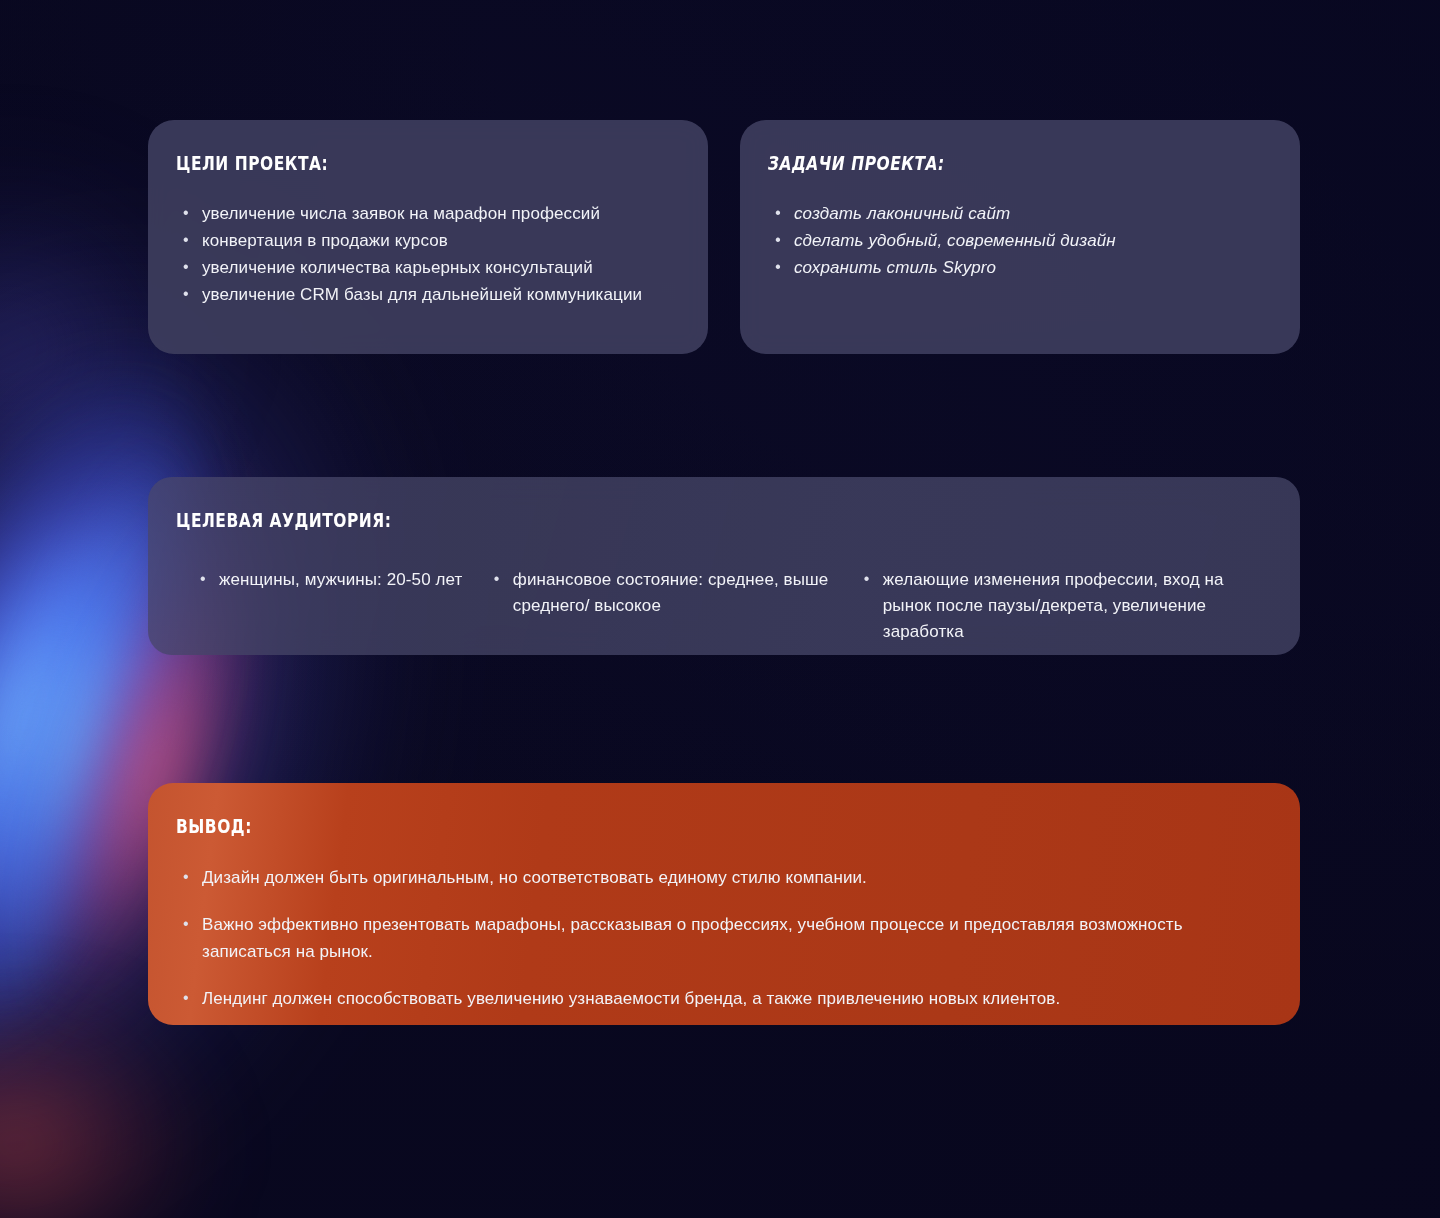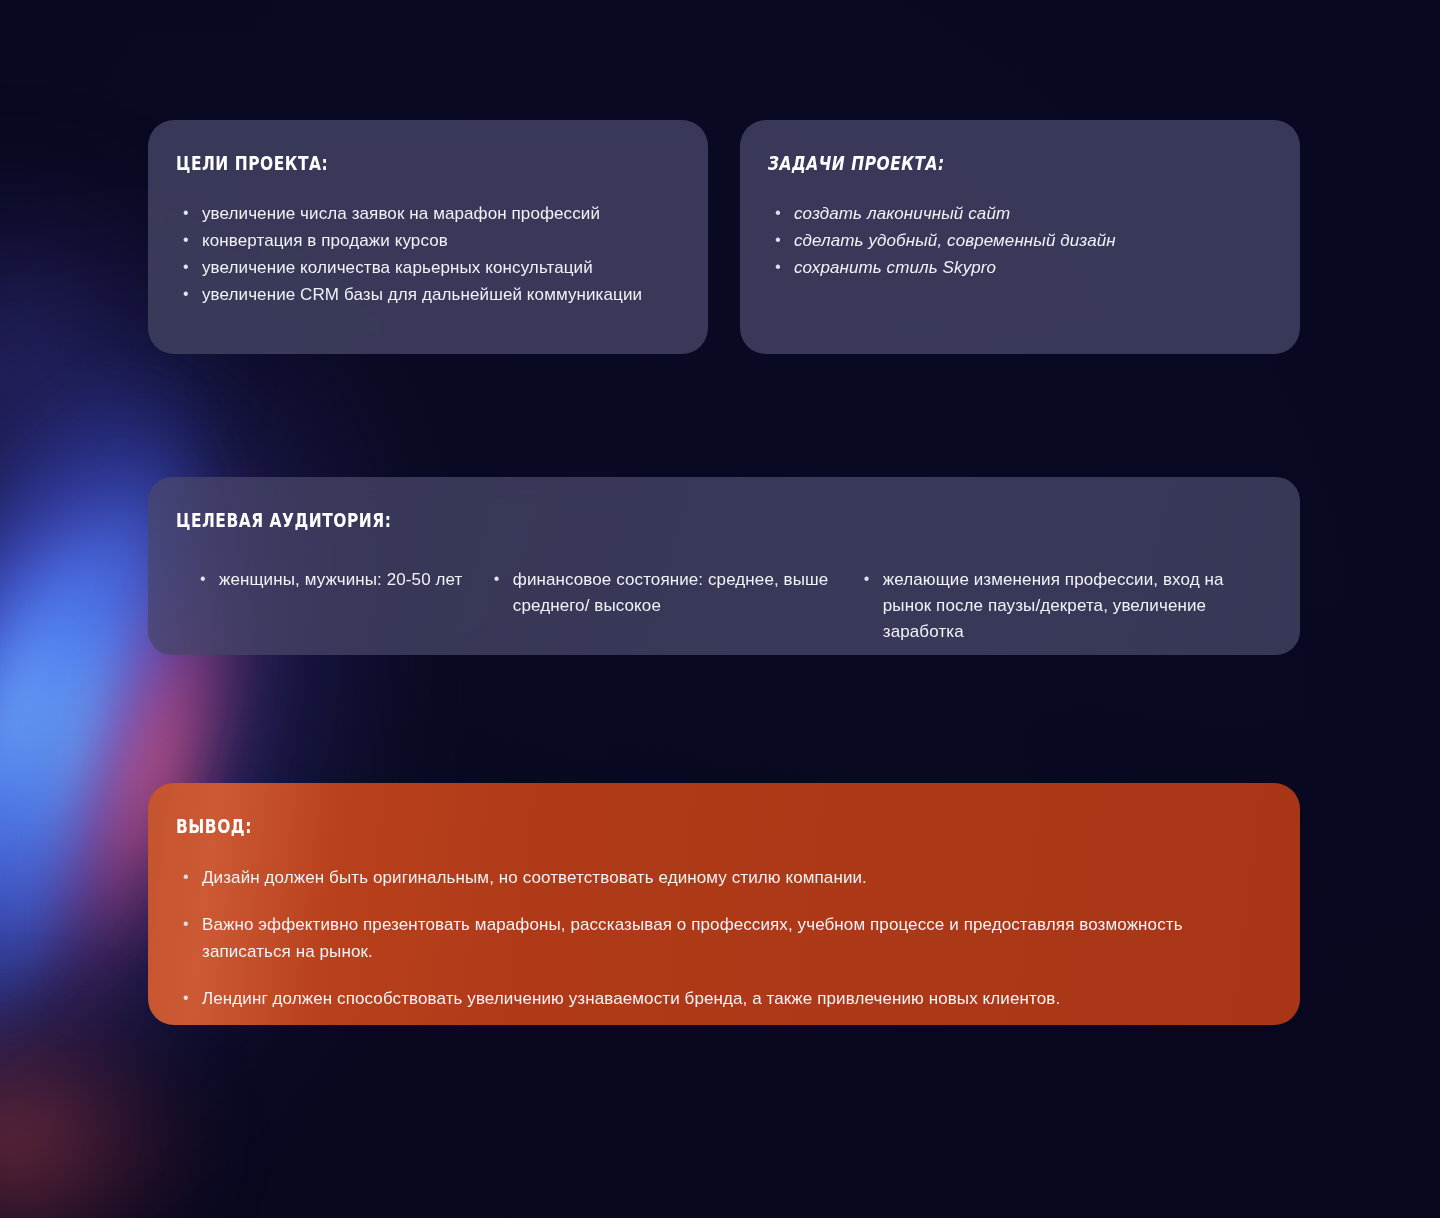--- a/index.html
+++ b/index.html
@@ -183,21 +183,21 @@
                  #cc5a34 6%,
                  #b8401c 17%,
                  #b03a18 34%,
                  #ab3817 70%,
                  #a83516 100%);
   }
 
   #card-goals      { left: 148px; top: 120px;  width: 560px;  height: 234px; }
   #card-tasks      { left: 740px; top: 120px;  width: 560px;  height: 234px; font-style: italic; }
   #card-audience   { left: 148px; top: 477px;  width: 1152px; height: 178px; }
-  #card-conclusion { left: 148px; top: 783px;  width: 1152px; height: 242px; }
+  #card-conclusion { left: 148px; top: 783px;  width: 1152px; height: 242px; border-radius: 25px; }
 
   
   .card-title {
     color: #ffffff;
     font-family: "Liberation Sans Narrow", "DejaVu Sans Condensed", "Liberation Sans", sans-serif;
     font-weight: 700;
     font-size: 20px;
     letter-spacing: 0.6px;
     transform: scaleX(0.86);
     transform-origin: left center;

